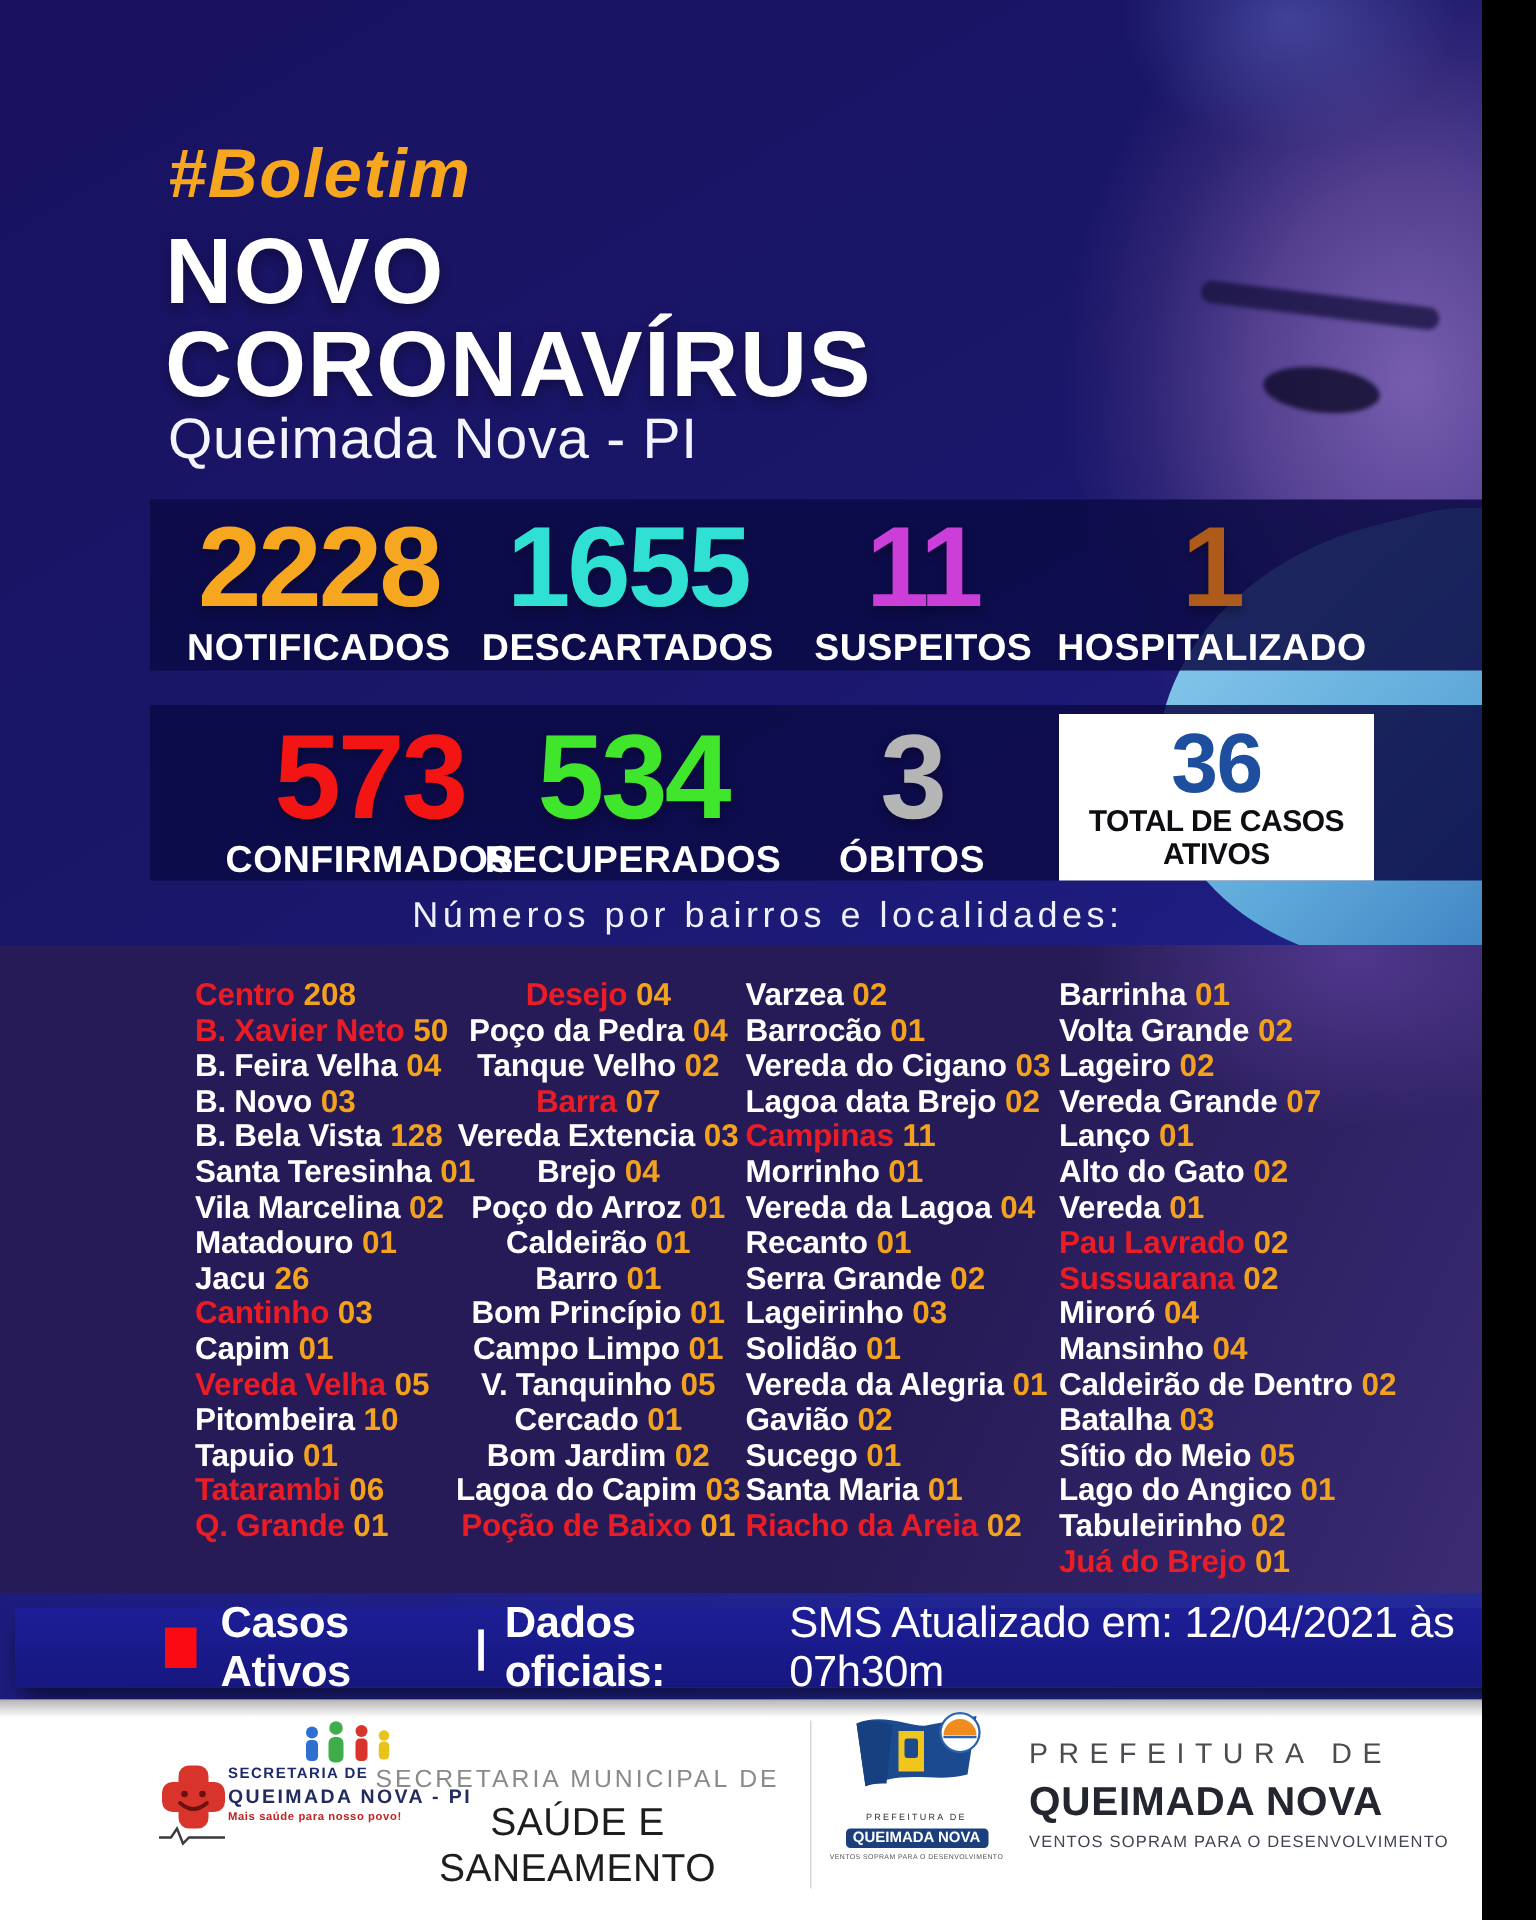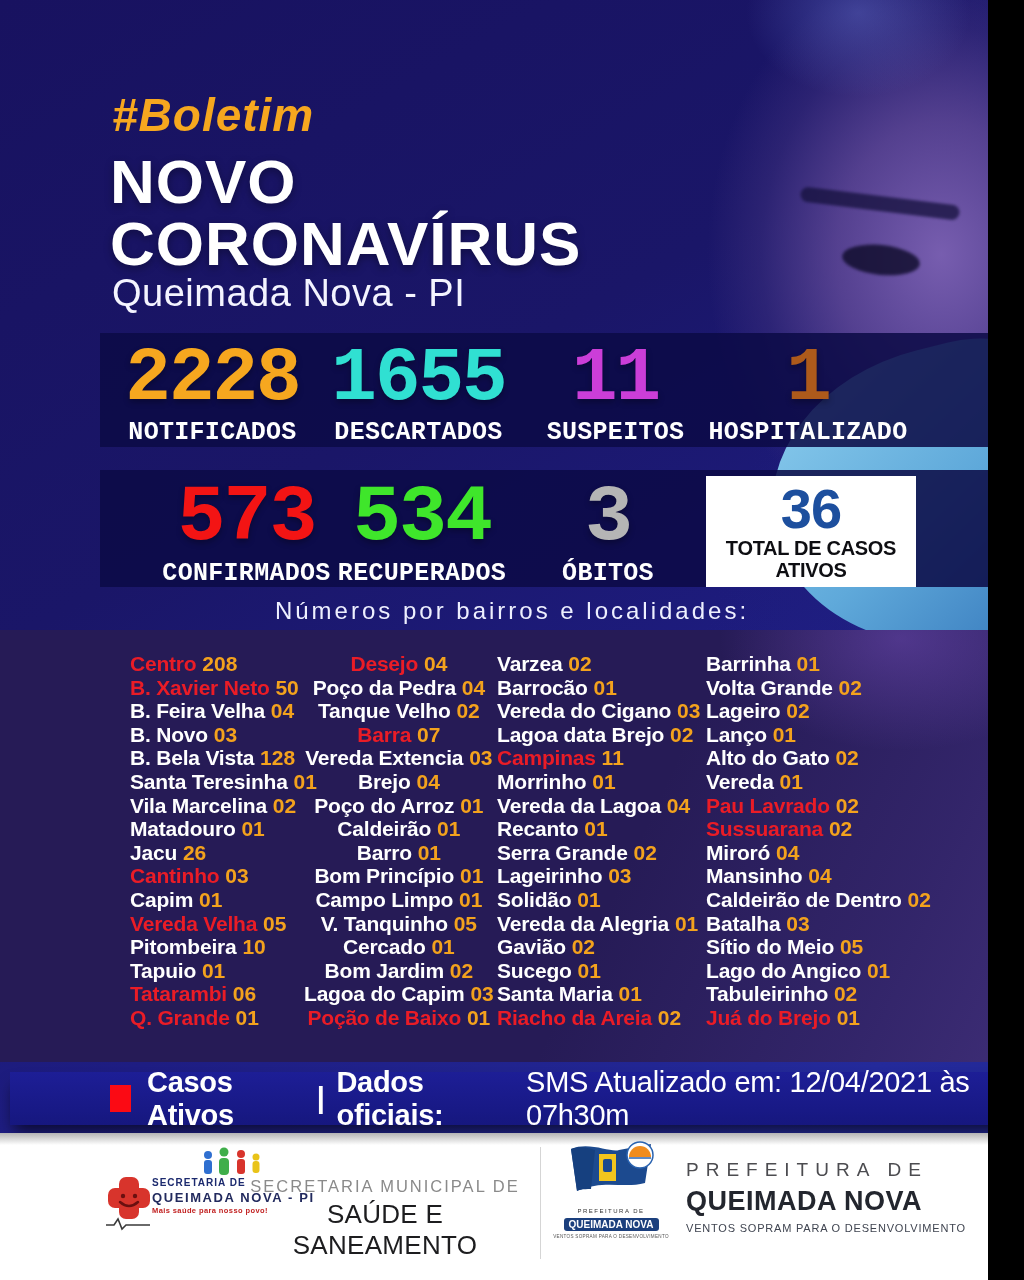--- a/index.html
+++ b/index.html
@@ -25,21 +25,21 @@
   
   .hashtag{position:absolute;left:112px;top:88px;font-size:46px;font-weight:bold;font-style:italic;color:#f6a71f;letter-spacing:1px;}
   .title1{position:absolute;left:110px;top:146px;font-size:62px;font-weight:bold;color:#fff;letter-spacing:1px;text-shadow:0 3px 8px rgba(0,0,0,0.35);}
   .title2{position:absolute;left:110px;top:208px;font-size:62px;font-weight:bold;color:#fff;letter-spacing:1px;text-shadow:0 3px 8px rgba(0,0,0,0.35);}
   .subtitle{position:absolute;left:112px;top:272px;font-size:38px;color:#f4f4ff;letter-spacing:0.5px;}
 
   
   .stat-panel{position:absolute;left:100px;width:924px;background:rgba(12,11,70,0.86);}
   #row1{top:333px;height:114px;}
   #row2{top:470px;height:117px;}
-  .stat{position:absolute;text-align:center;top:0;font-family:Liberation Mono, monospace;}
+  .stat{position:absolute;text-align:center;top:0;}
   #row1 .s0{left:0;width:225px;}   #row1 .s1{left:216px;width:205px;}
   #row1 .s2{left:438px;width:155px;} #row1 .s3{left:598px;width:220px;}
   #row2 .s0{left:0;width:215px;margin-left:39px;}   #row2 .s1{left:222px;width:200px;}
   #row2 .s2{left:428px;width:160px;}
   .stat-value{font-size:76px;font-weight:bold;line-height:1;margin-top:8px;letter-spacing:-2px;text-shadow:0 3px 6px rgba(0,0,0,0.3);}
   #row2 .stat-value{font-size:80px;}
   .stat-label{font-size:25px;font-weight:bold;color:#fff;margin-top:1px;letter-spacing:0.3px;}
   .total-box{position:absolute;left:606px;top:6px;width:210px;height:111px;background:#fff;text-align:center;}
   .total-value{font-size:56px;font-weight:bold;line-height:1;margin-top:5px;letter-spacing:-1px;}
   .total-label{font-size:20px;font-weight:bold;color:#0e0e12;line-height:22px;letter-spacing:-0.3px;}
@@ -199,20 +199,21 @@
       <div class="b-row"><span class="b-name">Vereda da Alegria</span> <span class="b-num">01</span></div>
       <div class="b-row"><span class="b-name">Gavião</span> <span class="b-num">02</span></div>
       <div class="b-row"><span class="b-name">Sucego</span> <span class="b-num">01</span></div>
       <div class="b-row"><span class="b-name">Santa Maria</span> <span class="b-num">01</span></div>
       <div class="b-row"><span class="b-name red">Riacho da Areia</span> <span class="b-num">02</span></div>
     </div>
   <div class="b-col" id="col4">
       <div class="b-row"><span class="b-name">Barrinha</span> <span class="b-num">01</span></div>
       <div class="b-row"><span class="b-name">Volta Grande</span> <span class="b-num">02</span></div>
       <div class="b-row"><span class="b-name">Lageiro</span> <span class="b-num">02</span></div>
+      <div class="b-row"><span class="b-name">Vereda Grande</span> <span class="b-num">07</span></div>
       <div class="b-row"><span class="b-name">Lanço</span> <span class="b-num">01</span></div>
       <div class="b-row"><span class="b-name">Alto do Gato</span> <span class="b-num">02</span></div>
       <div class="b-row"><span class="b-name">Vereda</span> <span class="b-num">01</span></div>
       <div class="b-row"><span class="b-name red">Pau Lavrado</span> <span class="b-num">02</span></div>
       <div class="b-row"><span class="b-name red">Sussuarana</span> <span class="b-num">02</span></div>
       <div class="b-row"><span class="b-name">Miroró</span> <span class="b-num">04</span></div>
       <div class="b-row"><span class="b-name">Mansinho</span> <span class="b-num">04</span></div>
       <div class="b-row"><span class="b-name">Caldeirão de Dentro</span> <span class="b-num">02</span></div>
       <div class="b-row"><span class="b-name">Batalha</span> <span class="b-num">03</span></div>
       <div class="b-row"><span class="b-name">Sítio do Meio</span> <span class="b-num">05</span></div>

